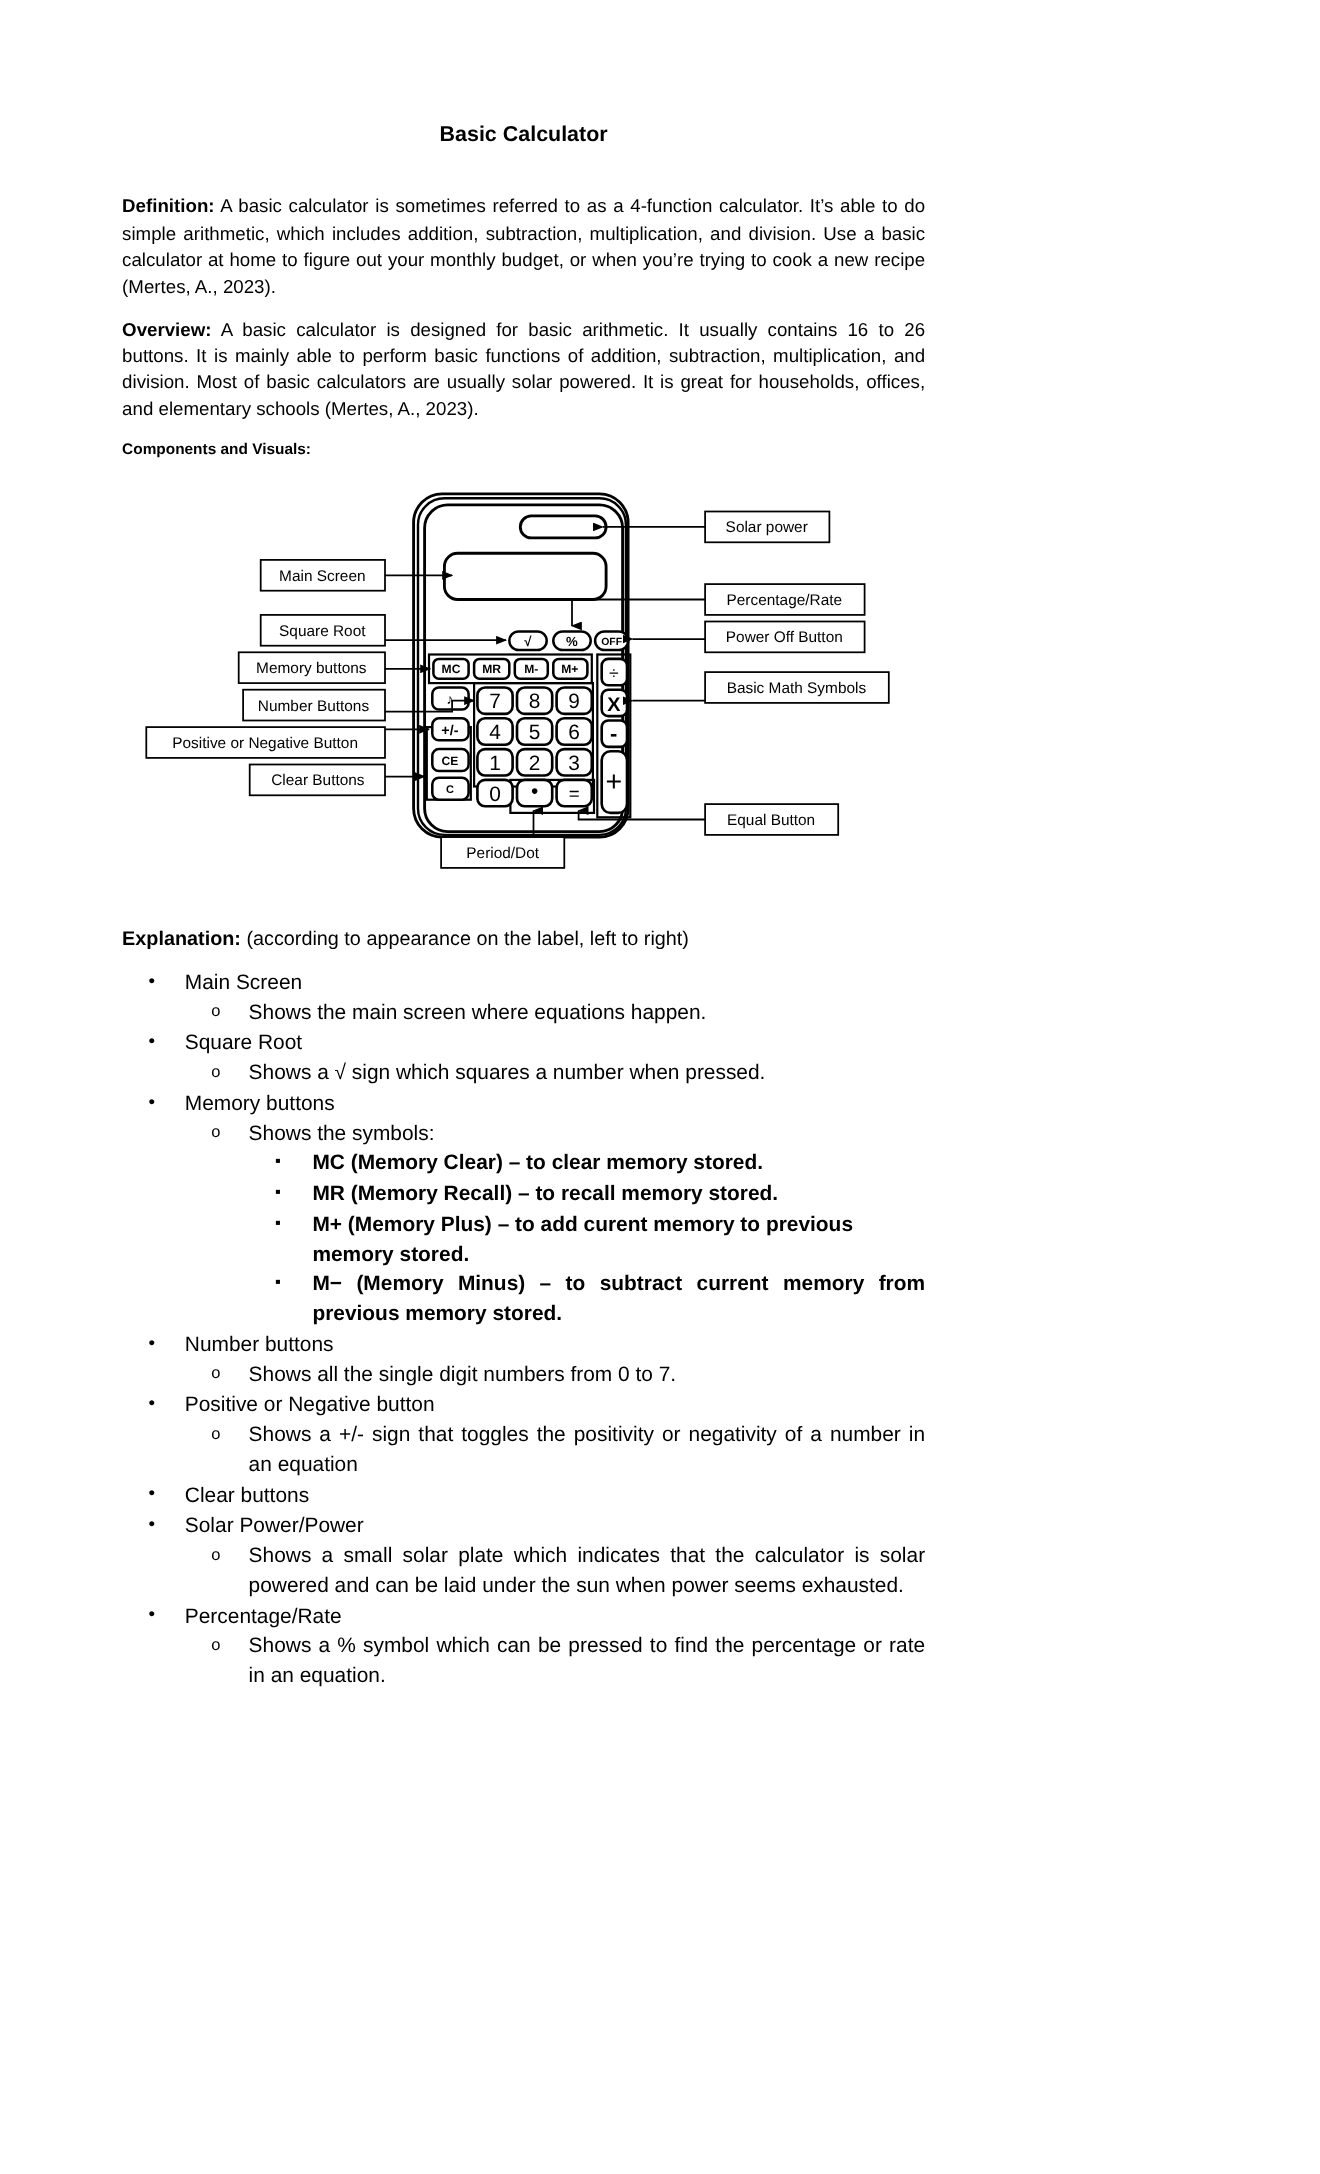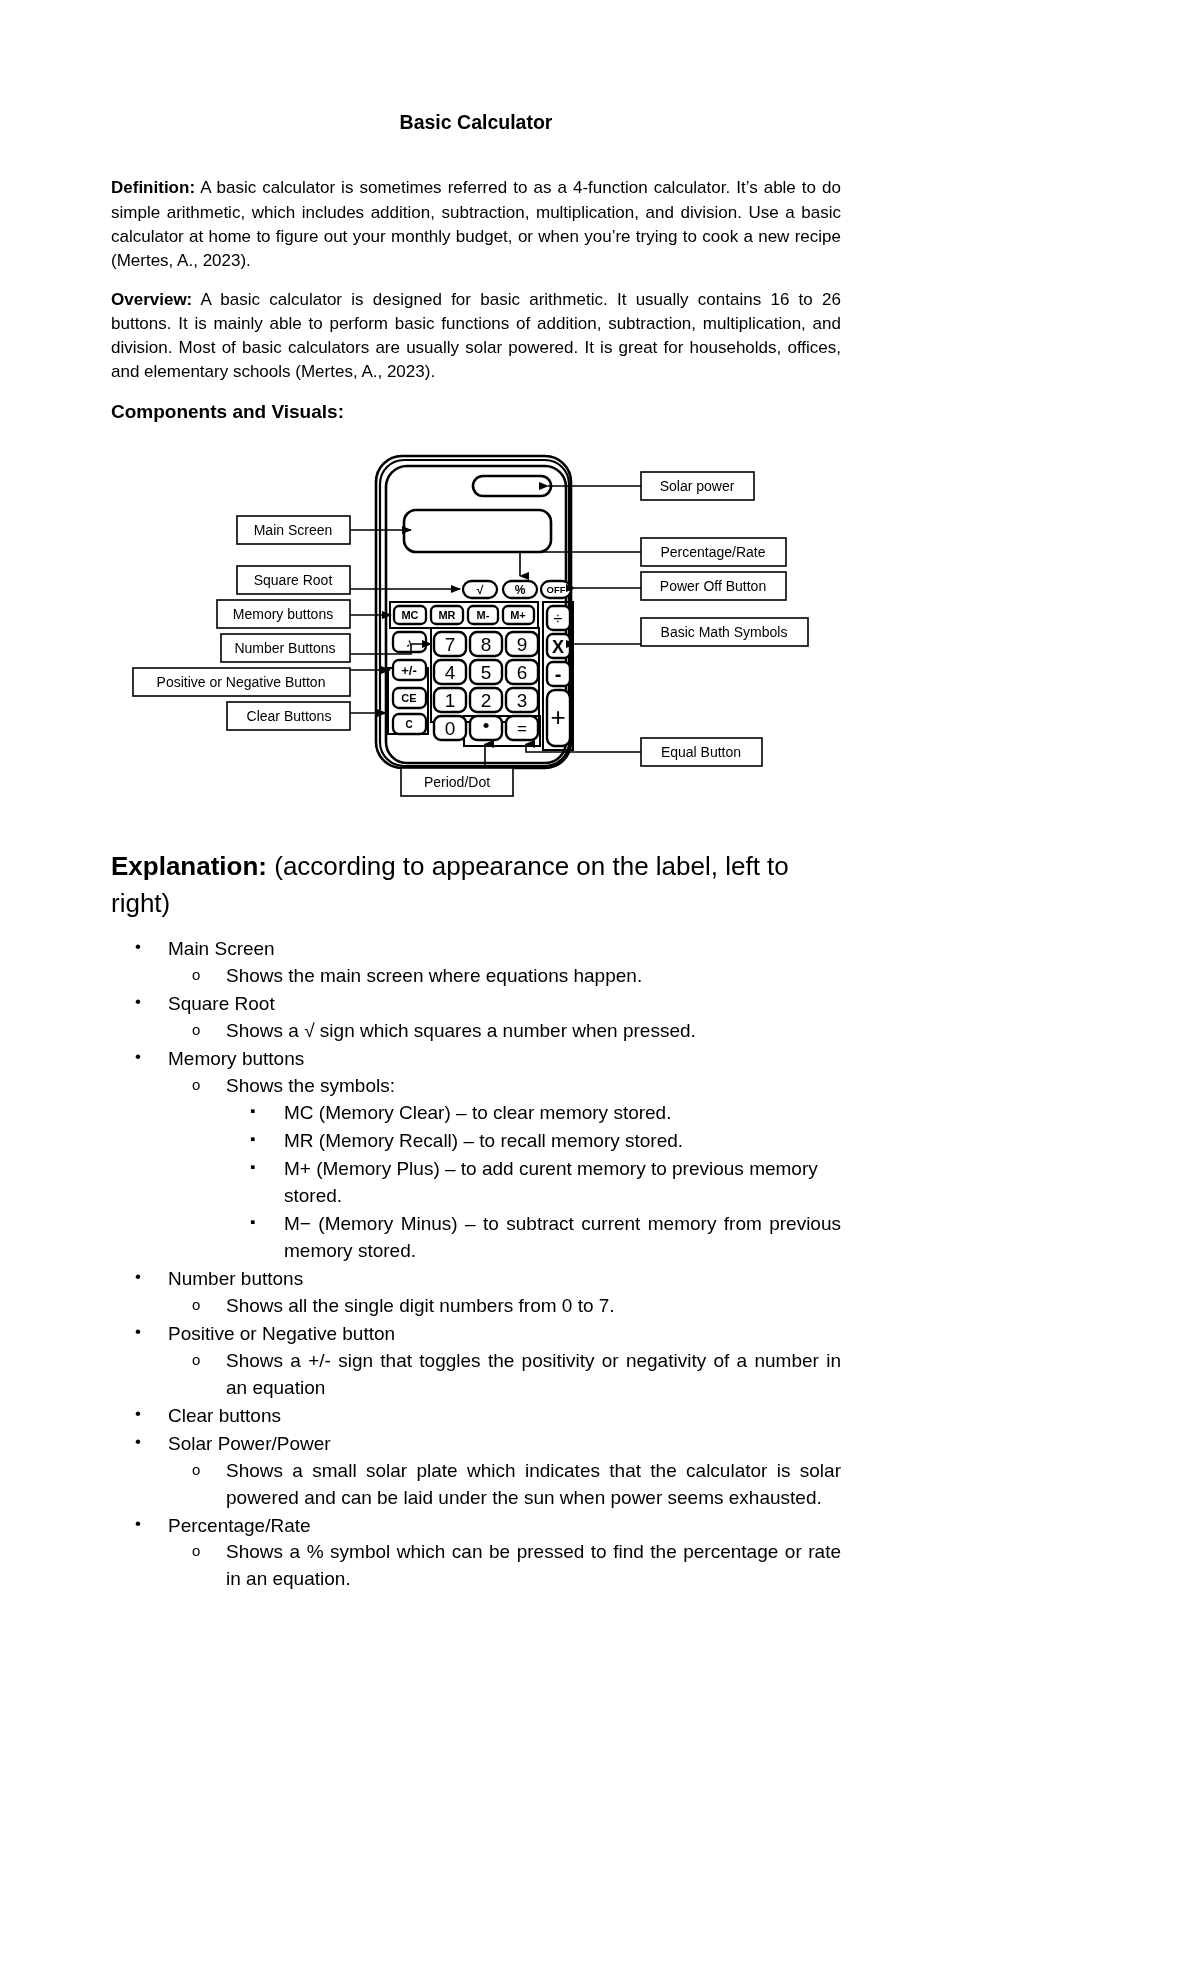--- a/index.html
+++ b/index.html
@@ -40,55 +40,55 @@
   p.para {
     font-size: 17px;
     line-height: 1.42;
     text-align: justify;
     text-justify: inter-word;
     margin: 0 0 15px 0;
   }
   p.para.first { margin-top: 42px; }
   .b { font-weight: bold; }
   .heading {
-    font-size: 19px;
+    font-size: 14px;
     font-weight: bold;
     margin: 0;
     line-height: 1.42;
   }
 
   
   .figure {
     position: relative;
     width: 730px;
     height: 400px;
     margin-top: 22px;
   }
   .figure svg { display: block; }
 
   
   .explanation-head {
-    font-size: 26px;
+    font-size: 18px;
     line-height: 1.42;
     margin: 0 0 14px 0;
   }
   ul.lvl1, ul.lvl2, ul.lvl3 {
     margin: 0;
     padding: 0;
     list-style: none;
   }
   ul.lvl1 > li, ul.lvl2 > li, ul.lvl3 > li {
     position: relative;
     font-size: 19px;
     line-height: 1.42;
     margin: 0 0 1px 0;
   }
   ul.lvl1 > li { padding-left: 57px; }
   ul.lvl2 > li { padding-left: 58px; }
-  ul.lvl3 > li { padding-left: 58px; }
+  ul.lvl3 > li { padding-left: 58px; font-weight: bold; }
   ul.lvl2 { margin-left: 0; }
   ul.lvl3 { margin-left: 0; }
 
   .bullet-disc::before {
     content: "\2022";
     position: absolute;
     left: 24px;
     top: -1px;
     font-size: 17px;
   }

